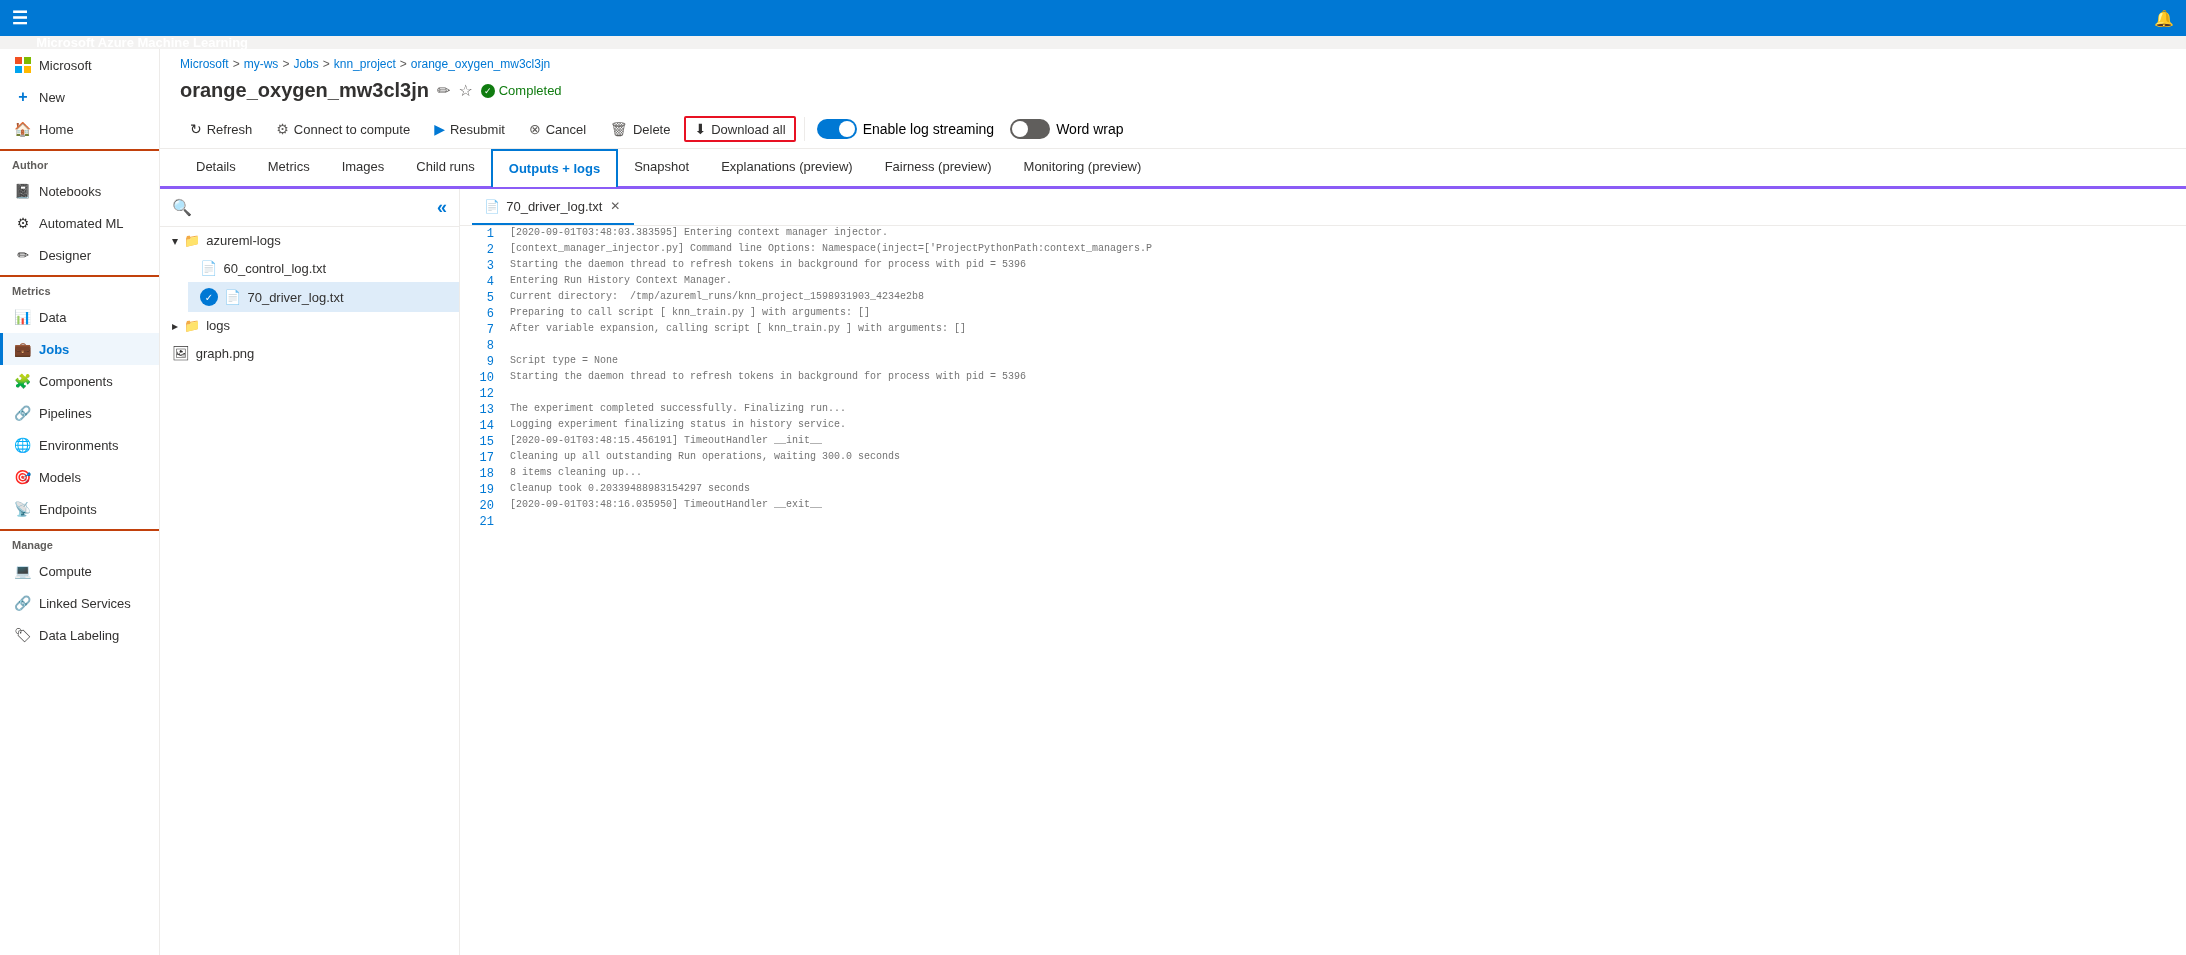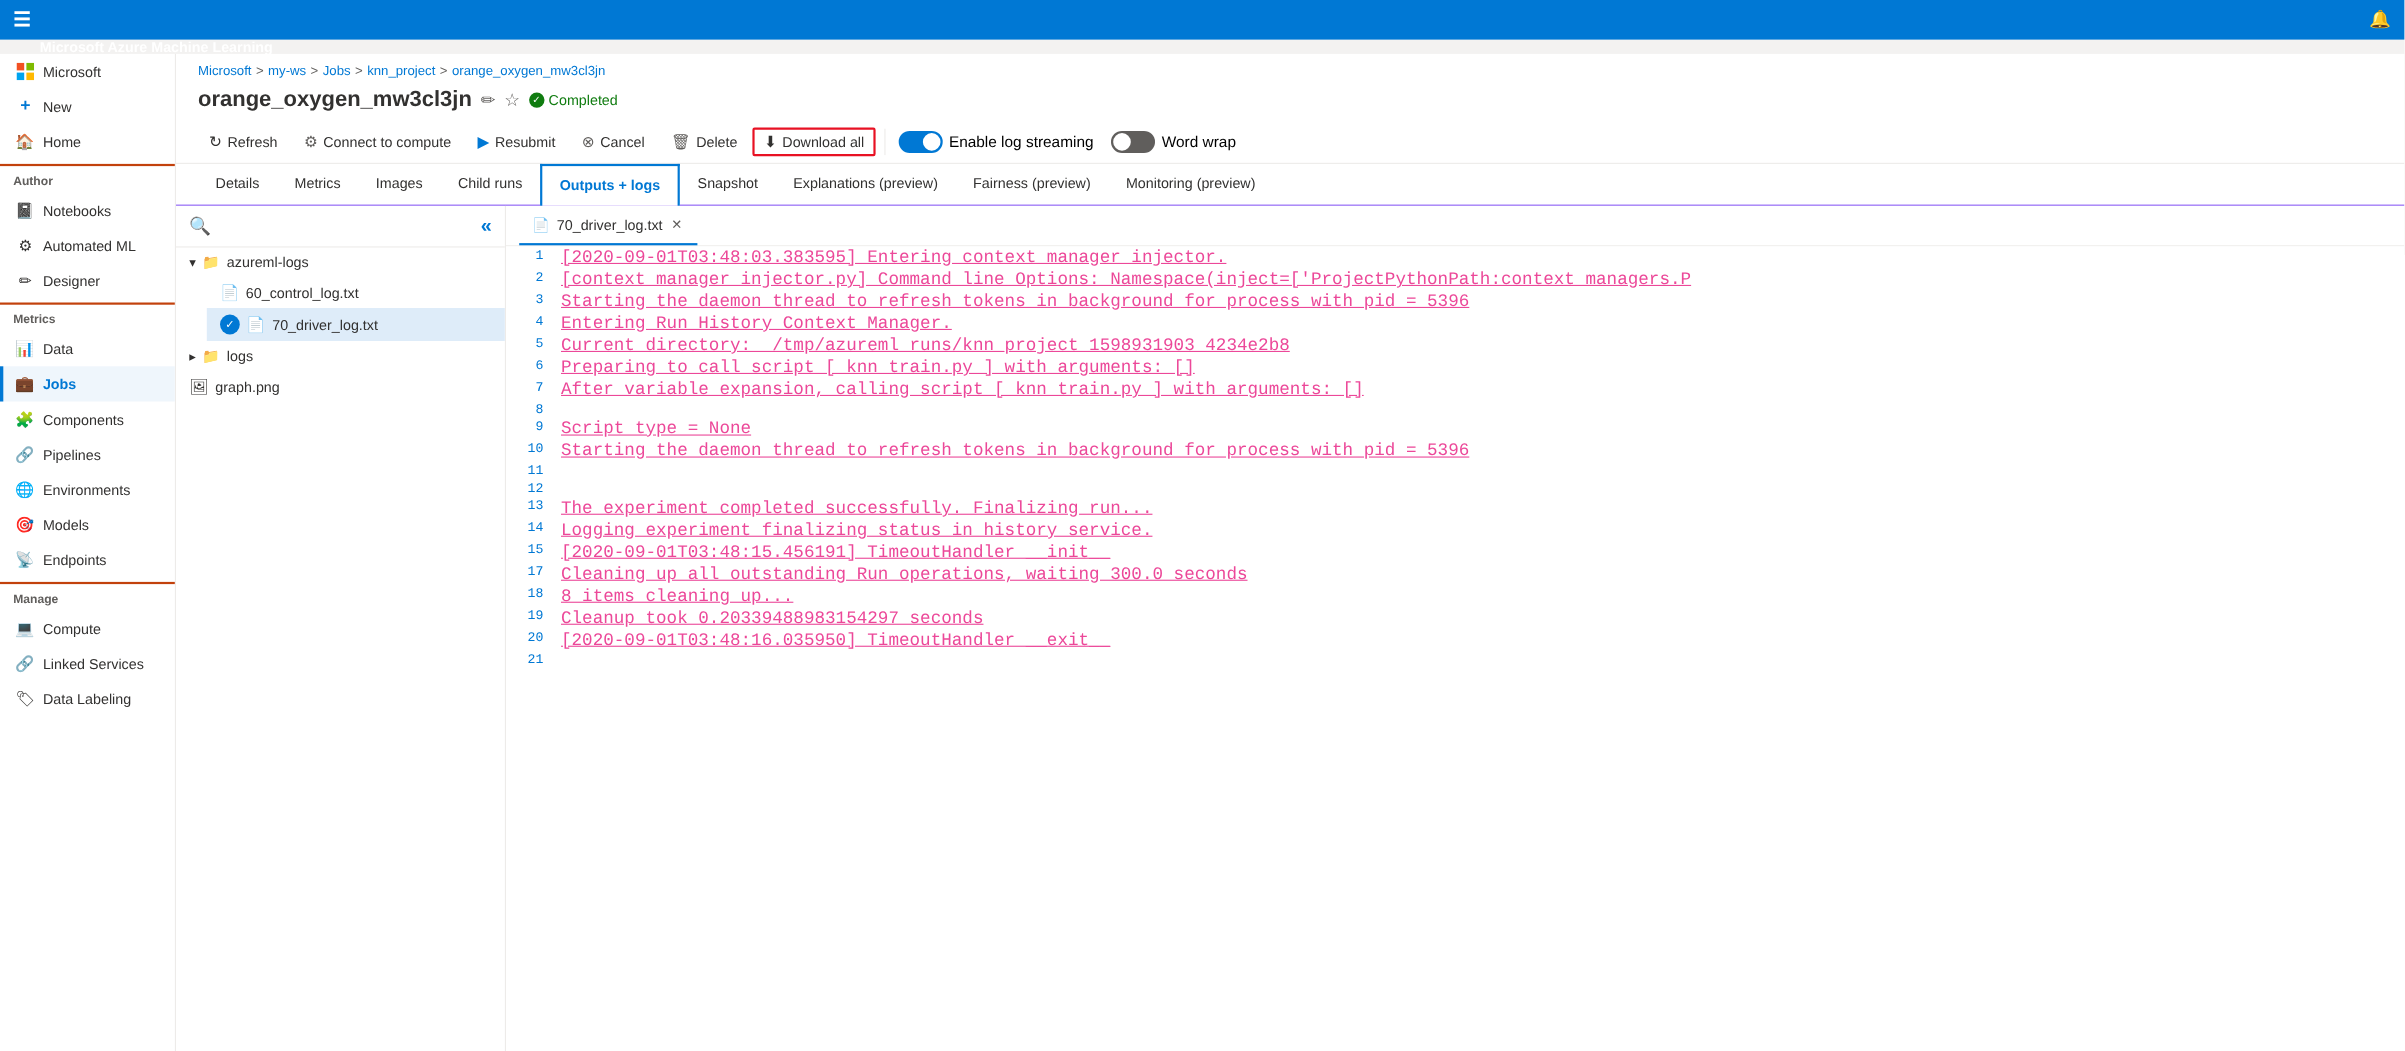--- a/index.html
+++ b/index.html
@@ -141,21 +141,21 @@
       top: 2px;
       right: 2px;
     }
     .toggle-switch.off { background: #605e5c; }
     .toggle-switch.off::after { right: auto; left: 2px; }
 
     
     .tabs {
       display: flex;
       padding: 0 20px;
-      border-bottom: 1px solid #8b5cf6;
+      border-bottom: 3px solid #8b5cf6;
       gap: 0;
     }
     .tab {
       padding: 10px 16px;
       font-size: 13px;
       color: #323130;
       cursor: pointer;
       border-bottom: 2px solid transparent;
       white-space: nowrap;
     }
@@ -258,25 +258,24 @@
     .line-number {
       width: 50px;
       text-align: right;
       padding-right: 16px;
       color: #0078d4;
       flex-shrink: 0;
       user-select: none;
       font-size: 12px;
     }
     .line-content {
-      color: #ec4899;
+      color: #737373;
       white-space: pre-wrap;
       word-break: break-all;
-      font-size: 16px;
-      text-decoration: underline;
+      font-size: 10px;
     }
   </style>
 </head>
 <body>
 
 <div class="top-bar">
   <div class="top-bar-left">
     <span style="font-size:18px; cursor:pointer;">☰</span>
     <span class="top-bar-logo">Microsoft Azure Machine Learning</span>
   </div>
@@ -520,24 +519,20 @@
             </div>
             <div class="log-line">
               <span class="line-number">9</span>
               <span class="line-content">Script type = None</span>
             </div>
             <div class="log-line">
               <span class="line-number">10</span>
               <span class="line-content">Starting the daemon thread to refresh tokens in background for process with pid = 5396</span>
             </div>
             <div class="log-line">
-              <span class="line-number">11</span>
-              <span class="line-content"></span>
-            </div>
-            <div class="log-line">
               <span class="line-number">12</span>
               <span class="line-content"></span>
             </div>
             <div class="log-line">
               <span class="line-number">13</span>
               <span class="line-content">The experiment completed successfully. Finalizing run...</span>
             </div>
             <div class="log-line">
               <span class="line-number">14</span>
               <span class="line-content">Logging experiment finalizing status in history service.</span>

